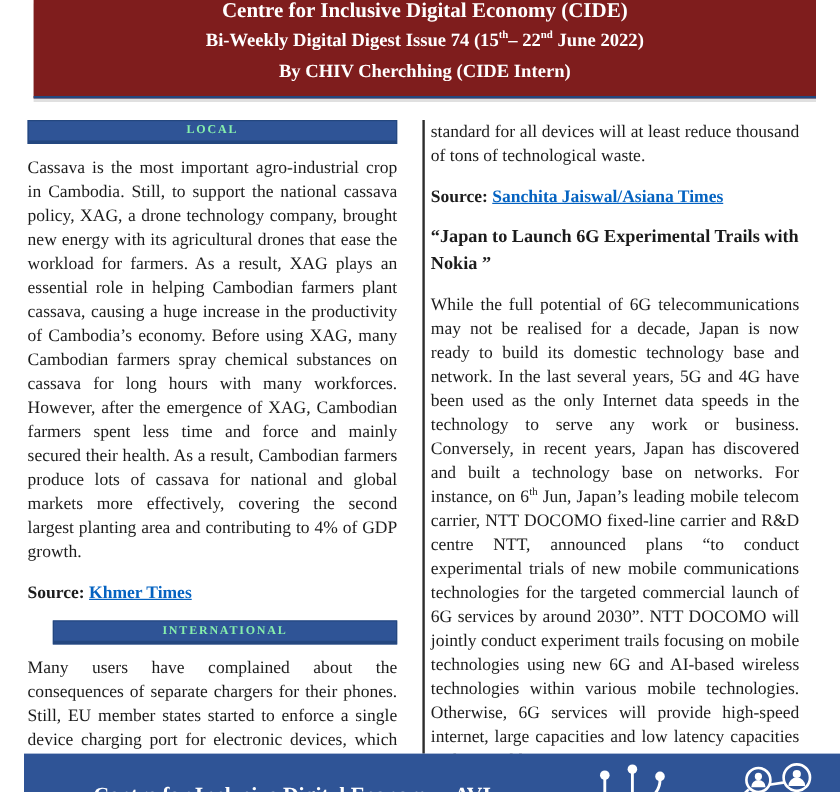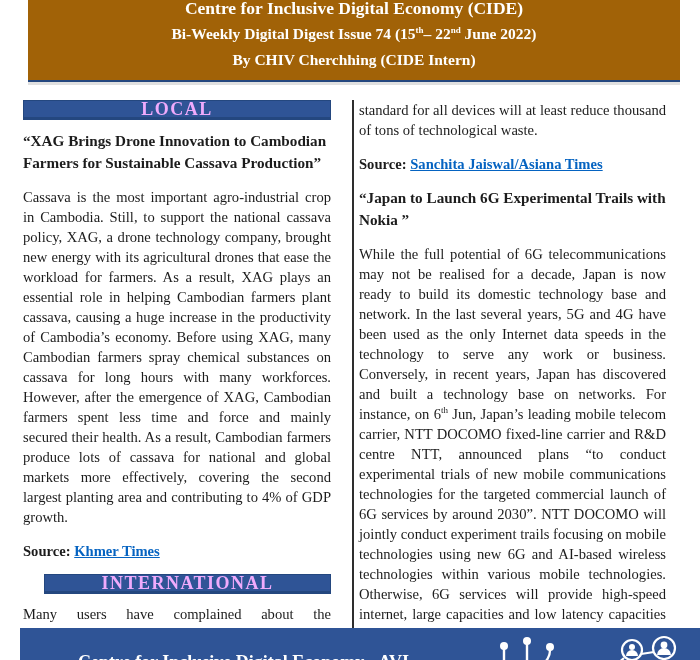--- a/index.html
+++ b/index.html
@@ -10,21 +10,21 @@
     background: #ffffff;
     font-family: "Liberation Serif", "DejaVu Serif", serif;
     color: #1c1c1c;
     overflow: hidden;
   }
 
   
   .banner {
     position: absolute;
     left: 28px; top: 0; width: 652px; height: 82px;
-    background: #a16207;
+    background: #7f1d1d;
     border-bottom: 2px solid #24477f;
     box-shadow: 0 3px 0 rgba(0,0,0,0.12);
     color: #ffffff;
     text-align: center;
     overflow: hidden;
   }
   .banner-line { font-weight: bold; line-height: 26px; white-space: nowrap; }
   .banner-line1 { font-size: 17.5px; margin-top: -5px; }
   .banner-line2, .banner-line3 { font-size: 15.5px; }
   sup.s { font-size: 9px; vertical-align: super; line-height: 0; font-family: Liberation Serif, serif; }
@@ -43,23 +43,23 @@
     left: 352px; top: 100px;
     width: 2px; height: 528px;
     background: #2e2e2e;
   }
 
   
   .section-bar {
     background: #2F5496;
     border: 1px solid #24477f;
     border-bottom-width: 3px;
-    color: #f0abfc;
+    color: #86efac;
     text-align: center;
-    font-size: 18px;
+    font-size: 10px;
     font-weight: bold;
     letter-spacing: 1.5px;
     line-height: 16px;
     height: 20px;
     margin-bottom: 10px;
   }
   .section-bar.second { margin-top: 12px; margin-left: 21px; }
 
   
   .article-title {
@@ -109,21 +109,20 @@
   <div class="banner-line banner-line1">Centre for Inclusive Digital Economy (CIDE)</div>
   <div class="banner-line banner-line2"><span>Bi-Weekly Digital Digest Issue 74 (15</span><sup class="s">th</sup><span>– 22</span><sup class="s">nd</sup><span> June 2022)</span></div>
   <div class="banner-line banner-line3">By CHIV Cherchhing (CIDE Intern)</div>
 </div>
 
 <div class="divider"></div>
 
 <div class="col col-left">
   <div class="section-bar">LOCAL</div>
 
-  <div class="article-title">“XAG Brings Drone Innovation to Cambodian Farmers for Sustainable Cassava Production”</div>
   <div class="para">Cassava is the most important agro-industrial crop in Cambodia. Still, to support the national cassava policy, XAG, a drone technology company, brought new energy with its agricultural drones that ease the workload for farmers. As a result, XAG plays an essential role in helping Cambodian farmers plant cassava, causing a huge increase in the productivity of Cambodia’s economy. Before using XAG, many Cambodian farmers spray chemical substances on cassava for long hours with many workforces. However, after the emergence of XAG, Cambodian farmers spent less time and force and mainly secured their health. As a result, Cambodian farmers produce lots of cassava for national and global markets more effectively, covering the second largest planting area and contributing to 4% of GDP growth.</div>
   <div class="source-line">
     <span class="source-label">Source:</span>
     <a class="source-link">Khmer Times</a>
   </div>
 
   <div class="section-bar second">INTERNATIONAL</div>
 
   <div class="para">Many users have complained about the consequences of separate chargers for their phones. Still, EU member states started to enforce a single device charging port for electronic devices, which required Apple to modify the connector on iPhone sold in Europe by 2024, according to CFRA Research Analyst. In addition, some pointed out that the agreement will affect other tech companies such as Huawei, Samsung, and other gadget makers since it is believed that creating a</div>
 </div>

